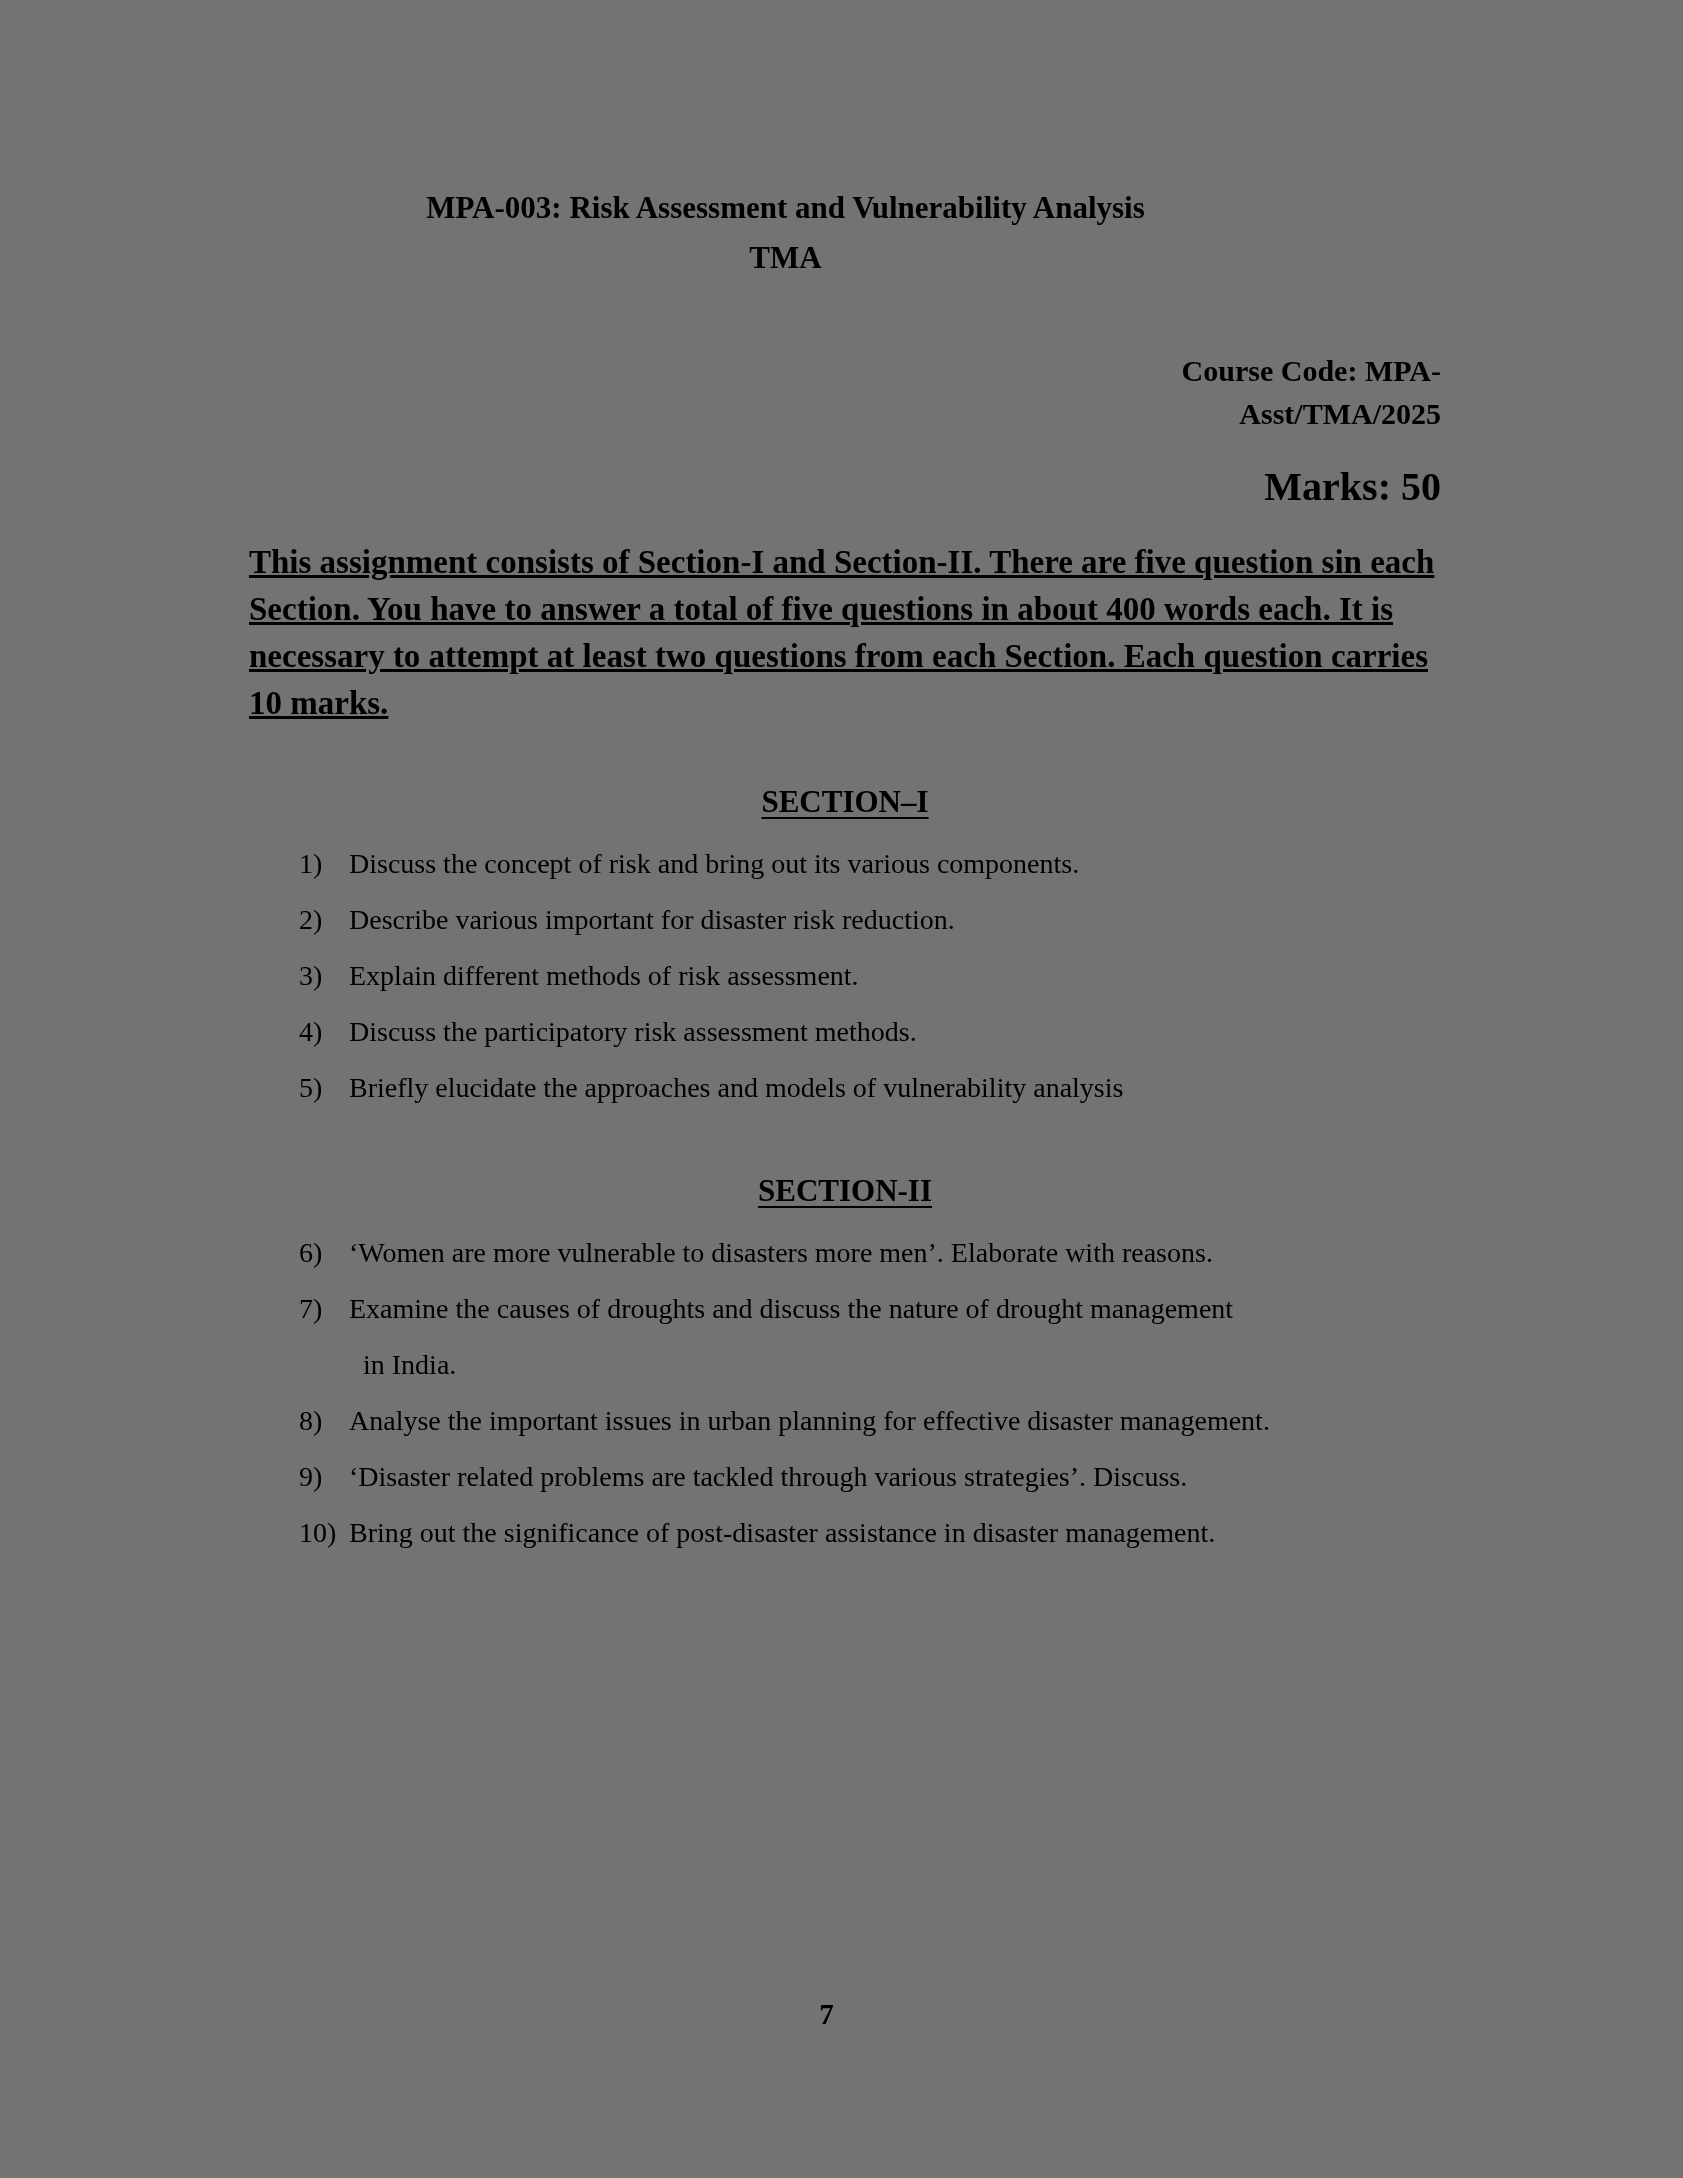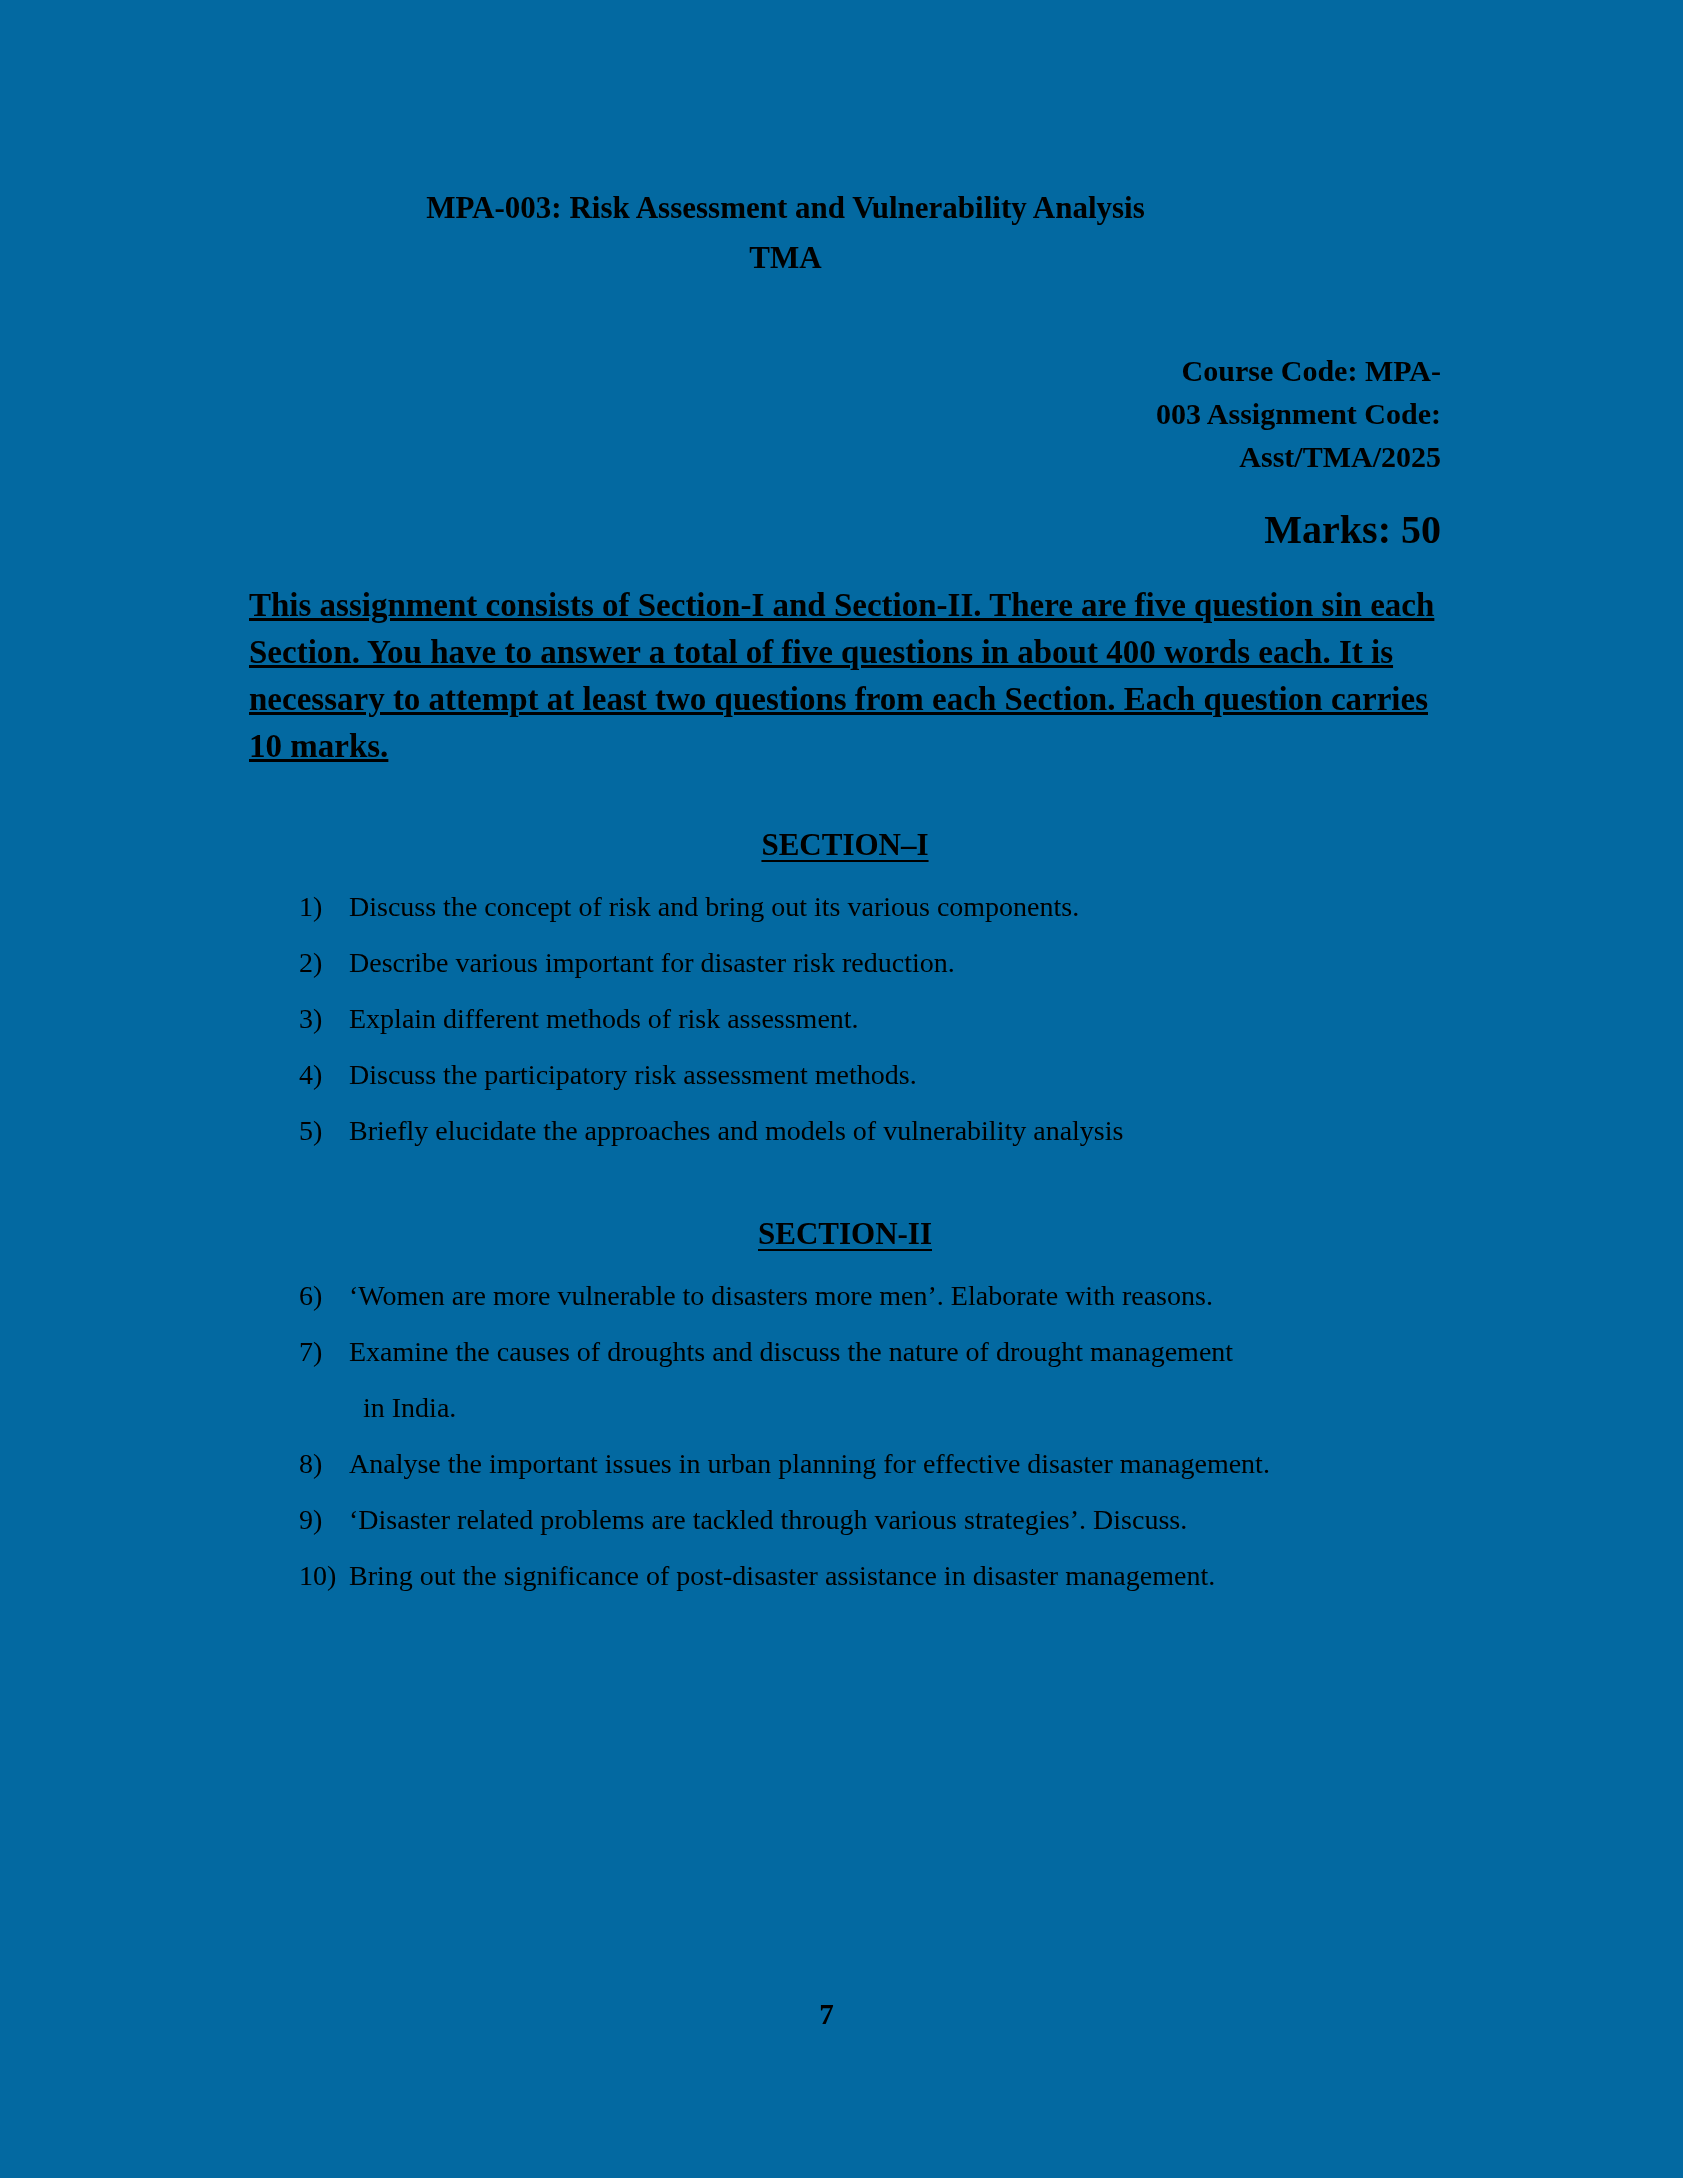--- a/index.html
+++ b/index.html
@@ -5,21 +5,21 @@
   html, body {
     margin: 0;
     padding: 0;
     background: #e8e8e8;
   }
   .page {
     position: relative;
     width: 1683px;
     height: 2178px;
     margin: 0 auto;
-    background: #0369a1;
+    background: #737373;
     color: #000000;
     font-family: "Liberation Serif", serif;
     box-sizing: border-box;
     padding: 183px 242px 0 249px;
     overflow: hidden;
   }
   .header-block {
     text-align: center;
     margin-right: 119px;
     font-weight: bold;
@@ -94,21 +94,20 @@
 
 <div class="page">
 
   <div class="header-block">
     <div>MPA-003: Risk Assessment and Vulnerability Analysis</div>
     <div>TMA</div>
   </div>
 
   <div class="course-block">
     <div>Course Code: MPA-</div>
-    <div>003 Assignment Code:</div>
     <div>Asst/TMA/2025</div>
   </div>
 
   <div class="marks-line">Marks: 50</div>
 
   <div class="instructions">This assignment consists of Section-I and Section-II. There are five question sin each Section. You have to answer a total of five questions in about 400 words each. It is necessary to attempt at least two questions from each Section. Each question carries 10 marks.</div>
 
   <div class="section-heading">
     <span>SECTION–I</span>
   </div>

